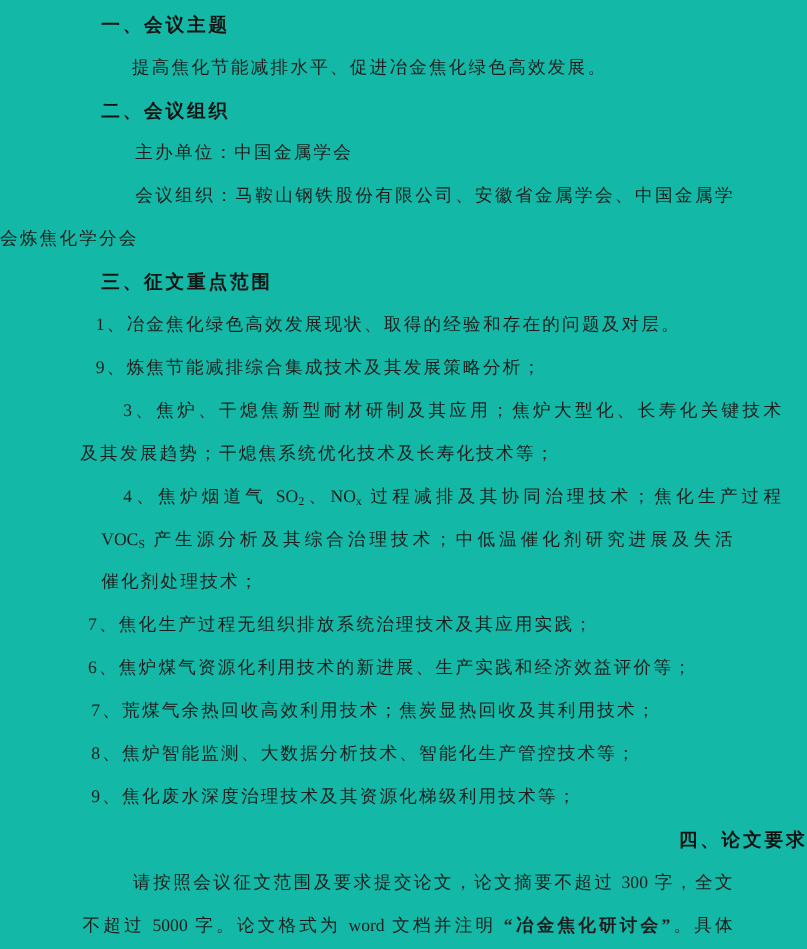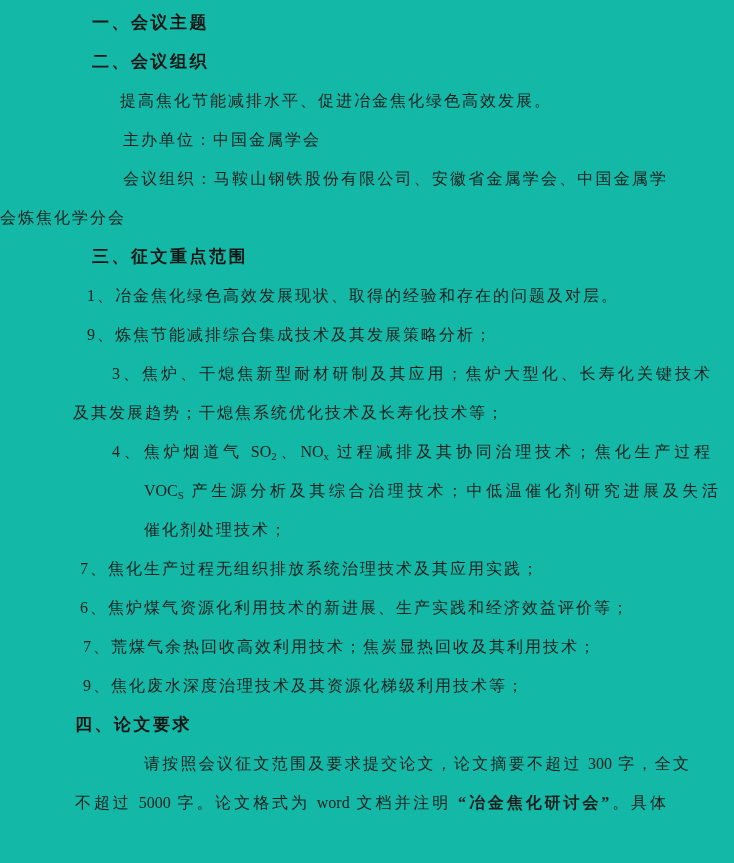--- a/index.html
+++ b/index.html
@@ -41,62 +41,63 @@
   }
   .b { font-weight: bold; }
   sub {
     font-size: 11px;
     letter-spacing: 0;
     vertical-align: -3px;
     line-height: 0;
   }
   
   .h123     { padding-left: 92px; }
-  .h4       { padding-left: 75px; }
+  .h4       { padding-left: 75px; text-align: right; }
   .theme    { padding-left: 120px; }
   .org      { padding-left: 123px; }
   .orgcont  { }
   .i12      { padding-left: 87px; }
   .i34      { padding-left: 68px; }
   .i3cont   { padding-left: 73px; }
-  .i4cont   { padding-left: 116px; margin-left: 28px; }
+  .i4cont   { padding-left: 92px; }
   .i56      { padding-left: 80px; }
   .i789     { padding-left: 83px; }
   .parafirst{ padding-left: 121px; }
   .pararest { padding-left: 75px; }
   
   .w543 { width: 543px; }
   .w598 { width: 598px; margin-left: 44px; }
   .w574 { width: 574px; }
-  .w545 { width: 545px; margin-left: 23px; }
+  .w545 { width: 545px; }
   .w591 { width: 591px; }
 </style>
 </head>
 <body>
 
 <div class="page">
 
   <div class="line heading h123">一、会议主题</div>
+  <div class="line theme">提高焦化节能减排水平、促进冶金焦化绿色高效发展。</div>
+
   <div class="line heading h123">二、会议组织</div>
-
-  <div class="line theme">提高焦化节能减排水平、促进冶金焦化绿色高效发展。</div>
   <div class="line org">主办单位：中国金属学会</div>
   <div class="line org jus w543">会议组织：马鞍山钢铁股份有限公司、安徽省金属学会、中国金属学</div>
   <div class="line orgcont">会炼焦化学分会</div>
 
   <div class="line heading h123">三、征文重点范围</div>
   <div class="line i12">1、冶金焦化绿色高效发展现状、取得的经验和存在的问题及对层。</div>
   <div class="line i12">9、炼焦节能减排综合集成技术及其发展策略分析；</div>
   <div class="line i34 jus w598">3、焦炉、干熄焦新型耐材研制及其应用；焦炉大型化、长寿化关键技术</div>
   <div class="line i3cont">及其发展趋势；干熄焦系统优化技术及长寿化技术等；</div>
   <div class="line i34 jus w598"><span>4、焦炉烟道气 SO</span><sub>2</sub><span>、NO</span><sub>x</sub><span> 过程减排及其协同治理技术；焦化生产过程</span></div>
   <div class="line i4cont jus w574"><span>VOC</span><sub>S</sub><span> 产生源分析及其综合治理技术；中低温催化剂研究进展及失活</span></div>
   <div class="line i4cont">催化剂处理技术；</div>
   <div class="line i56">7、焦化生产过程无组织排放系统治理技术及其应用实践；</div>
   <div class="line i56">6、焦炉煤气资源化利用技术的新进展、生产实践和经济效益评价等；</div>
   <div class="line i789">7、荒煤气余热回收高效利用技术；焦炭显热回收及其利用技术；</div>
+  <div class="line i789">8、焦炉智能监测、大数据分析技术、智能化生产管控技术等；</div>
   <div class="line i789">9、焦化废水深度治理技术及其资源化梯级利用技术等；</div>
 
   <div class="line heading h4">四、论文要求</div>
   <div class="line parafirst jus w545">请按照会议征文范围及要求提交论文，论文摘要不超过 300 字，全文</div>
   <div class="line pararest jus w591"><span>不超过 5000 字。论文格式为 word 文档并注明 </span><span class="b">“冶金焦化研讨会”</span><span>。具体</span></div>
 
 </div>
 
 </body></html>

